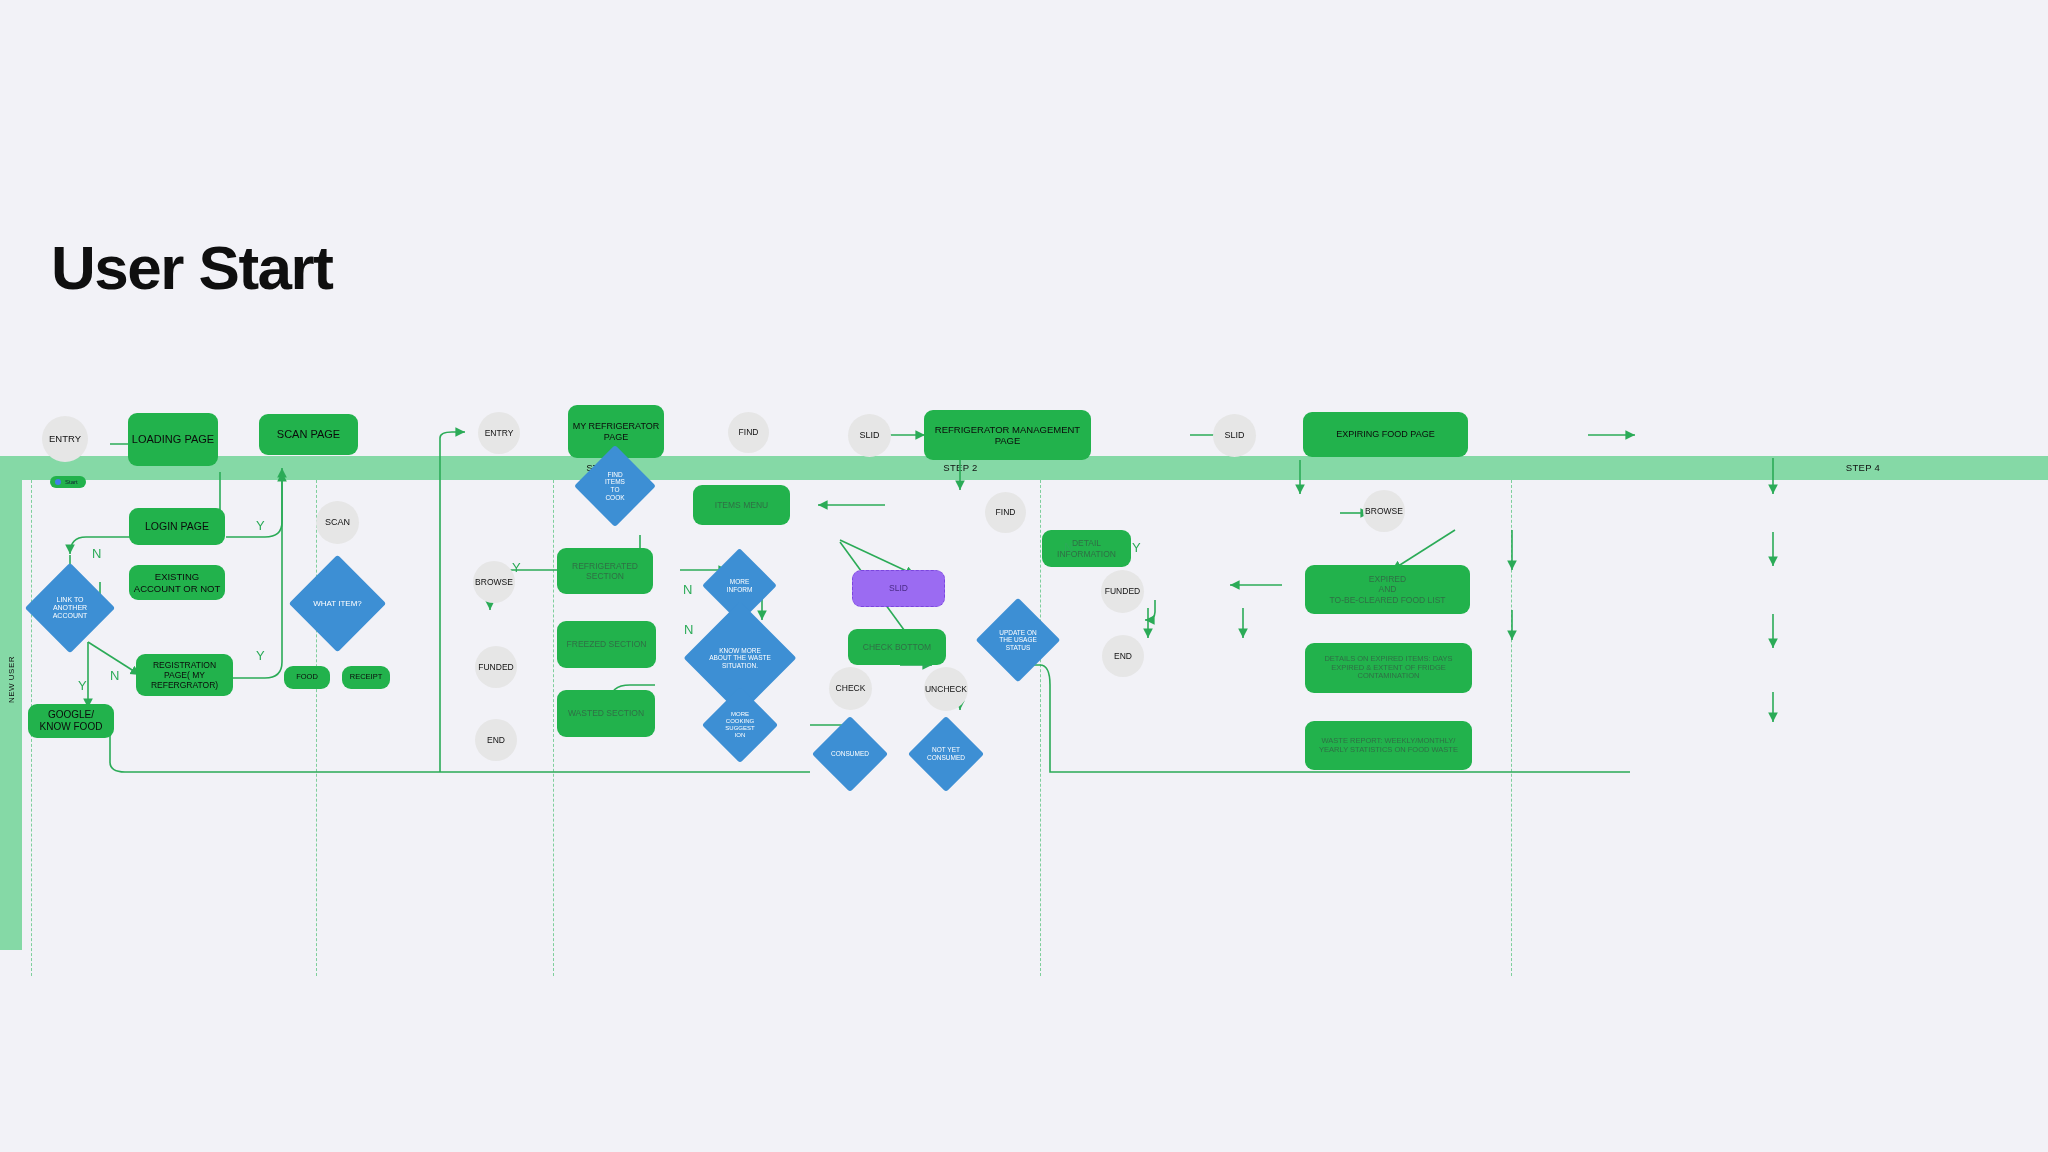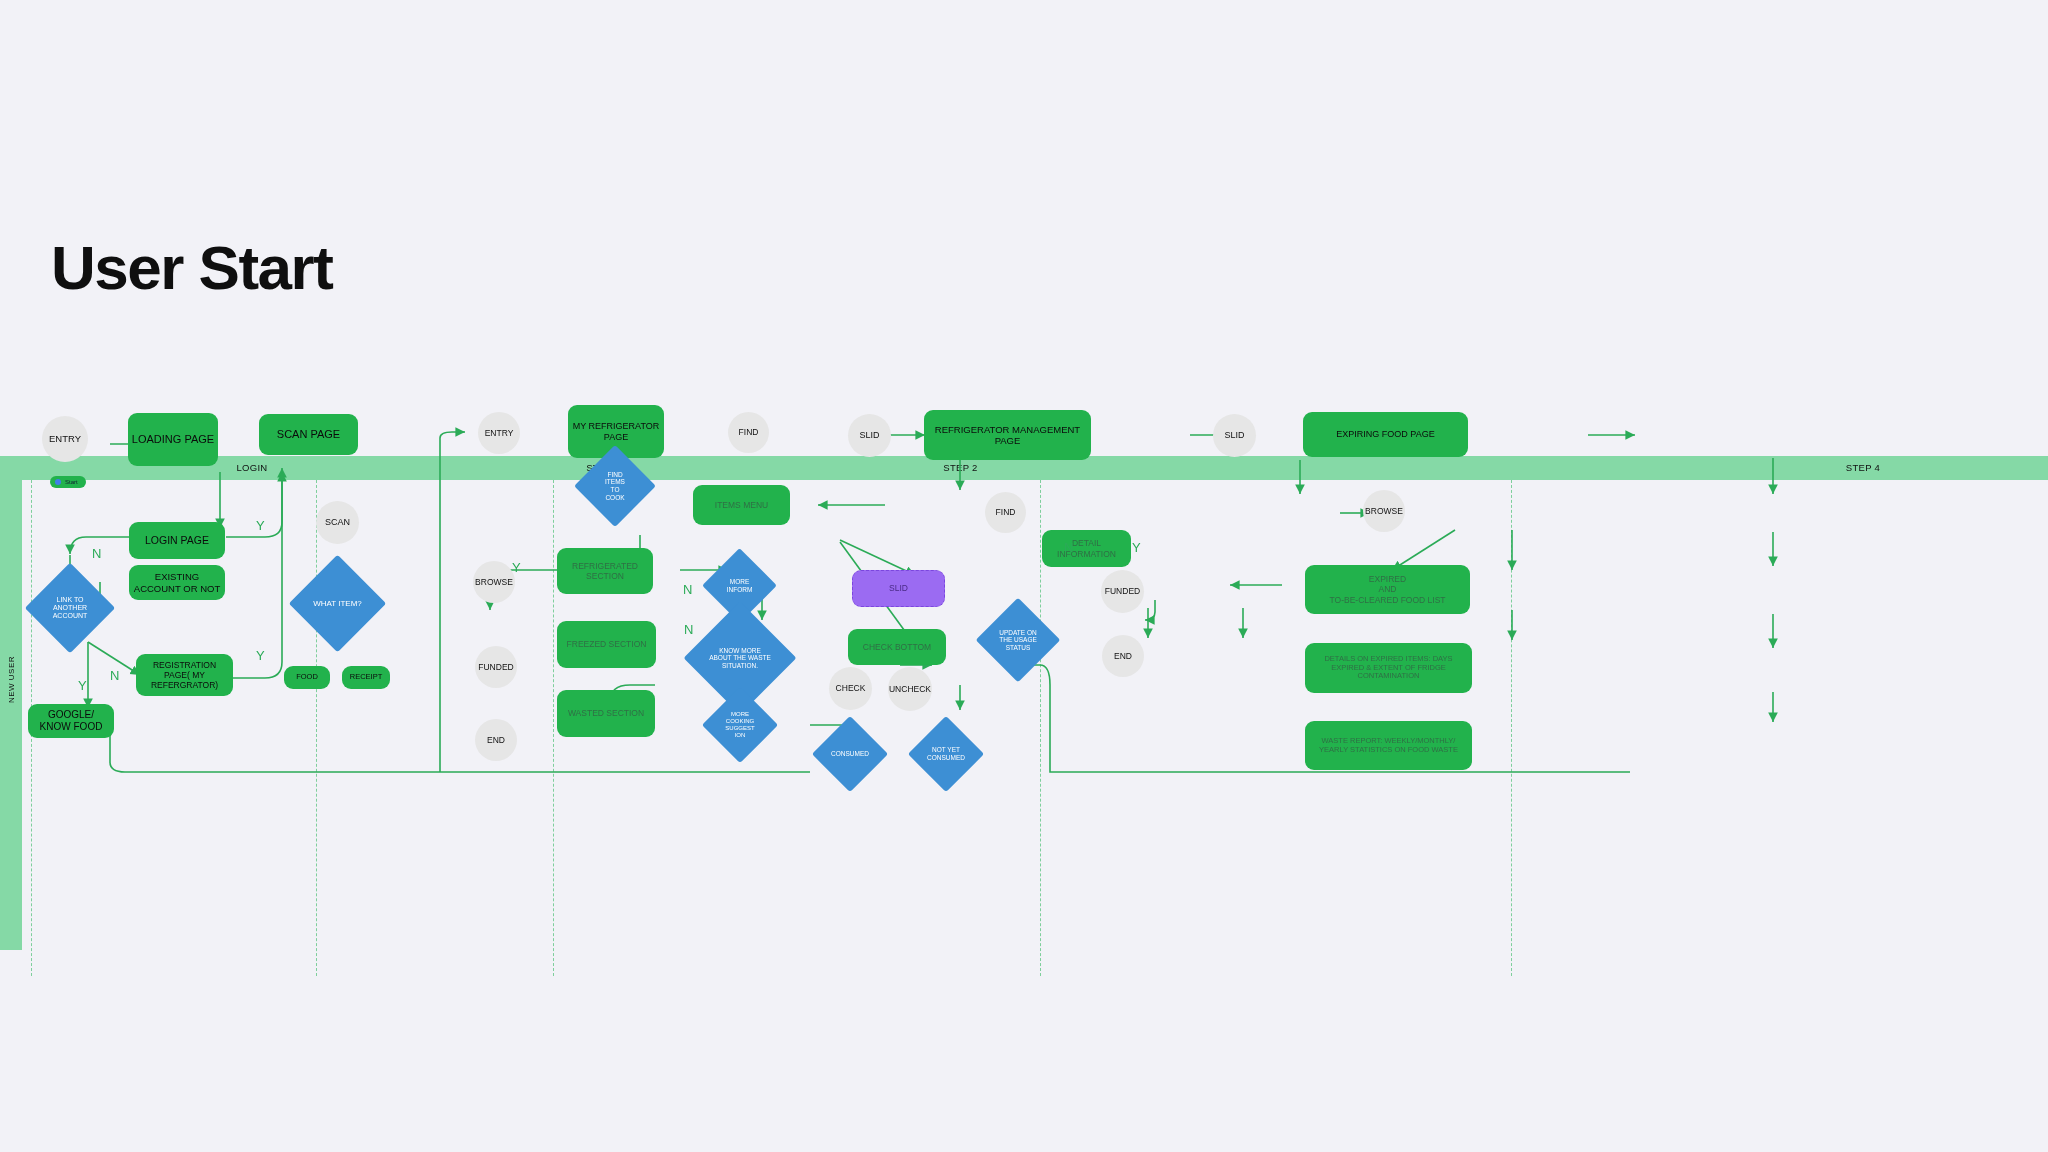--- a/index.html
+++ b/index.html
@@ -71,21 +71,20 @@
               pointer-events:none; overflow:visible; }
 </style>
 </head>
 <body>
 
 <div id="page-title">User Start</div>
 
 <div id="board">
 
   <div id="header-band">
-    <div class="step-label" style="left:22px;width:460px;">LOGIN</div>
     <div class="step-label" style="left:482px;width:240px;">STEP1</div>
     <div class="step-label" style="left:722px;width:477px;">STEP 2</div>
     <div class="step-label" style="left:1678px;width:370px;">STEP 4</div>
   </div>
 
   <div id="lane-body">
 
     <div id="swimlane-left">
       <div id="swimlane-label">NEW USER</div>
     </div>
@@ -157,21 +156,21 @@
 
     <div class="node circle" style="left:42px;top:-64px;width:46px;height:46px;font-size:9.5px;">ENTRY</div>
 
     <div class="badge" style="left:50px;top:-4px;">
       <span class="dot"></span>
       <span>Start</span>
     </div>
 
     <div class="node rect" style="left:128px;top:-67px;width:90px;height:53px;font-size:11px;">LOADING PAGE</div>
 
-    <div class="node rect" style="left:129px;top:42px;width:96px;height:37px;font-size:10.5px;">LOGIN PAGE</div>
+    <div class="node rect" style="left:129px;top:28px;width:96px;height:37px;font-size:10.5px;">LOGIN PAGE</div>
 
     <div class="node rect" style="left:129px;top:85px;width:96px;height:35px;font-size:9.5px;white-space:pre-line;">EXISTING
 ACCOUNT OR NOT</div>
 
     <div class="node diamond" style="left:38px;top:96px;width:64px;height:64px;font-size:7px;">
       <span class="dtext" style="white-space:pre-line;">LINK TO
 ANOTHER
 ACCOUNT</span>
     </div>
 
@@ -258,21 +257,21 @@
 THE USAGE
 STATUS</span>
     </div>
 
     <div class="node circle" style="left:1101px;top:90px;width:43px;height:43px;font-size:8.5px;">FUNDED</div>
 
     <div class="node circle" style="left:1102px;top:155px;width:42px;height:42px;font-size:8.5px;">END</div>
 
     <div class="node circle" style="left:829px;top:187px;width:43px;height:43px;font-size:8.5px;">CHECK</div>
 
-    <div class="node circle" style="left:888px;top:187px;width:44px;height:44px;font-size:8.5px;">UNCHECK</div>
+    <div class="node circle" style="left:924px;top:187px;width:44px;height:44px;font-size:8.5px;">UNCHECK</div>
 
     <div class="node diamond" style="left:823px;top:247px;width:54px;height:54px;font-size:6.5px;">
       <span class="dtext">CONSUMED</span>
     </div>
 
     <div class="node diamond" style="left:919px;top:247px;width:54px;height:54px;font-size:6.5px;">
       <span class="dtext" style="white-space:pre-line;">NOT YET
 CONSUMED</span>
     </div>
 

